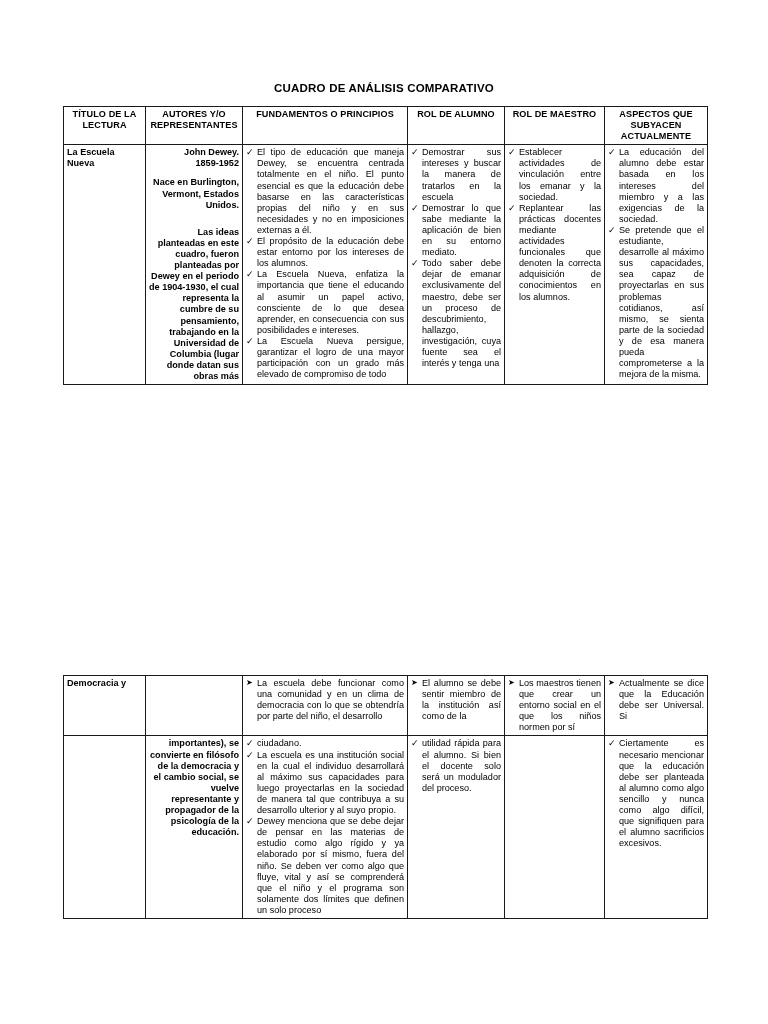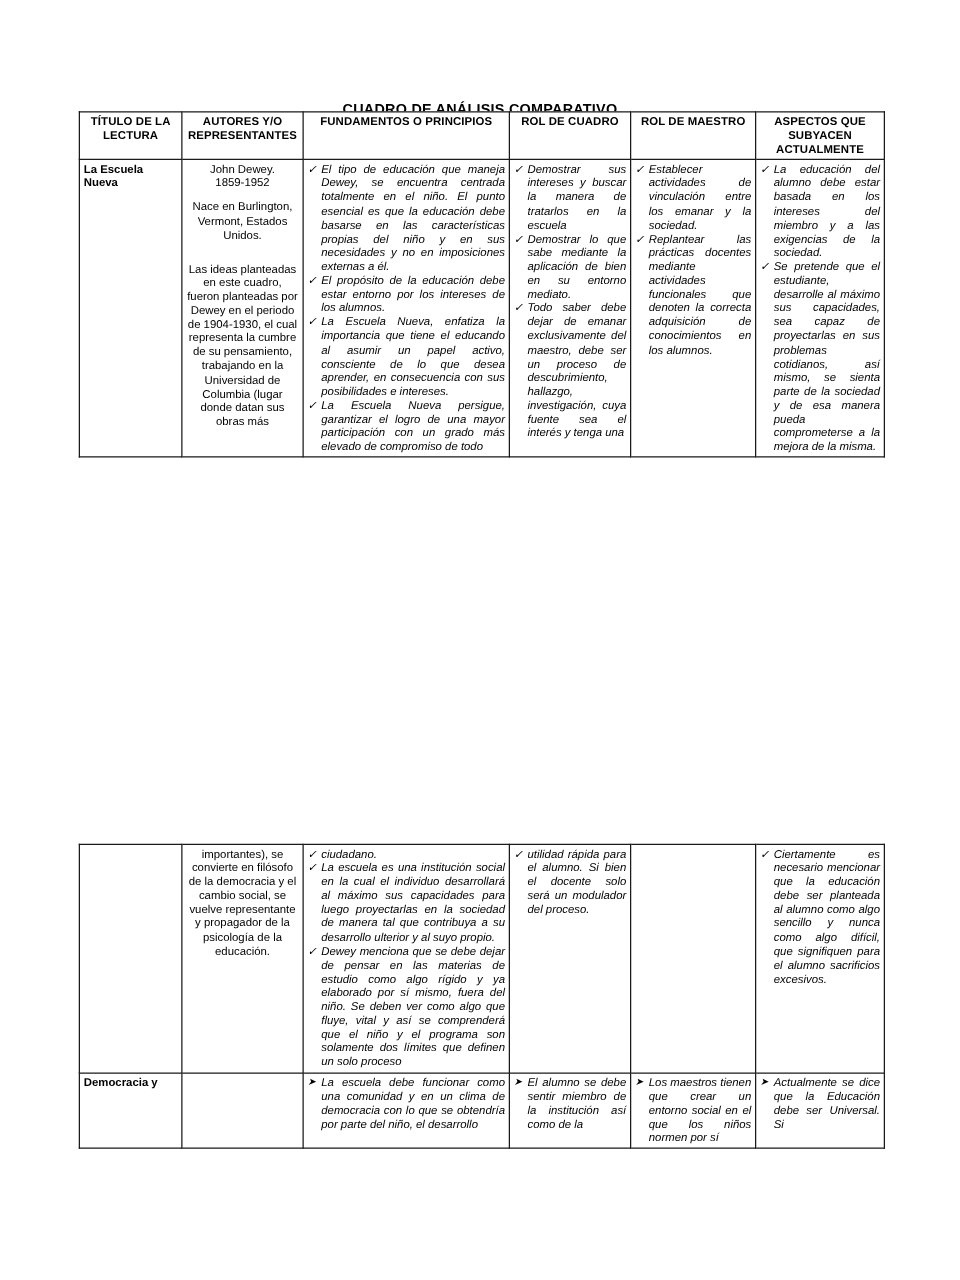--- a/index.html
+++ b/index.html
@@ -31,21 +31,21 @@
     letter-spacing: 0.2px;
   }
   table.cuadro {
     position: absolute;
     border-collapse: collapse;
     table-layout: fixed;
     width: 644px;
     left: 63px;
     background: #fff;
   }
-  table.t1 { top: 89px; }
+  table.t1 { top: 106px; }
   table.t2 { top: 675px; }
   table.cuadro td, table.cuadro th {
     border: 1px solid #1a1a1a;
     vertical-align: top;
     padding: 2px 3px 2px 3px;
     font-size: 9.1px;
     line-height: 1.22;
   }
   th.hd {
     text-align: center;
@@ -58,22 +58,22 @@
   }
   
   col.c1 { width: 82px; }
   col.c2 { width: 97px; }
   col.c3 { width: 165px; }
   col.c4 { width: 97px; }
   col.c5 { width: 100px; }
   col.c6 { width: 103px; }
 
   td.centercol {
-    text-align: center;
-    font-weight: normal;
+    text-align: right;
+    font-weight: bold;
     font-size: 9.2px;
     line-height: 1.45;
     padding-top: 3px;
   }
   td.titlecol {
     vertical-align: middle;
     font-weight: bold;
     font-size: 9.4px;
     line-height: 1.35;
   }
@@ -83,21 +83,20 @@
     margin: 0;
     padding: 0;
   }
   ul.bullets > li {
     position: relative;
     padding-left: 11px;
     margin: 0 0 0 0;
     text-align: justify;
     text-justify: inter-word;
     line-height: 1.22;
-    font-style: italic;
   }
   ul.bullets > li::before {
     position: absolute;
     left: 0;
     top: 0;
     font-size: 9px;
   }
   ul.check > li::before { content: "\2713"; }
   ul.arrow > li::before { content: "\27A4"; font-size: 8px; }
   li.nomark { padding-left: 0; }
@@ -119,21 +118,21 @@
         <col class="c3">
         <col class="c4">
         <col class="c5">
         <col class="c6">
     </colgroup>
     <thead>
       <tr>
         <th class="hd">TÍTULO DE LA LECTURA</th>
         <th class="hd">AUTORES Y/O REPRESENTANTES</th>
         <th class="hd">FUNDAMENTOS O PRINCIPIOS</th>
-        <th class="hd">ROL DE CUADRO</th>
+        <th class="hd">ROL DE ALUMNO</th>
         <th class="hd">ROL DE MAESTRO</th>
         <th class="hd">ASPECTOS QUE SUBYACEN ACTUALMENTE</th>
       </tr>
     </thead>
     <tbody>
       <tr>
         <td class="titlecol">La Escuela Nueva</td>
         <td class="centercol">
           <div>John Dewey.</div>
           <div>1859-1952</div>
@@ -178,20 +177,44 @@
     <colgroup>
       <col class="c1">
         <col class="c2">
         <col class="c3">
         <col class="c4">
         <col class="c5">
         <col class="c6">
     </colgroup>
     <tbody>
       <tr>
+        <td class="titlecol">Democracia y</td>
+        <td class="centercol"></td>
+        <td>
+          <ul class="bullets arrow">
+            <li>La escuela debe funcionar como una comunidad y en un clima de democracia con lo que se obtendría por parte del niño, el desarrollo</li>
+          </ul>
+        </td>
+        <td>
+          <ul class="bullets arrow">
+            <li>El alumno se debe sentir miembro de la institución así como de la</li>
+          </ul>
+        </td>
+        <td>
+          <ul class="bullets arrow">
+            <li>Los maestros tienen que crear un entorno social en el que los niños normen por sí</li>
+          </ul>
+        </td>
+        <td>
+          <ul class="bullets arrow">
+            <li>Actualmente se dice que la Educación debe ser Universal. Si</li>
+          </ul>
+        </td>
+      </tr>
+      <tr>
         <td class="titlecol"></td>
         <td class="centercol">importantes), se convierte en filósofo de la democracia y el cambio social, se vuelve representante y propagador de la psicología de la educación.</td>
         <td>
           <ul class="bullets check">
             <li class="nomark">ciudadano.</li>
             <li>La escuela es una institución social en la cual el individuo desarrollará al máximo sus capacidades para luego proyectarlas en la sociedad de manera tal que contribuya a su desarrollo ulterior y al suyo propio.</li>
             <li>Dewey menciona que se debe dejar de pensar en las materias de estudio como algo rígido y ya elaborado por sí mismo, fuera del niño. Se deben ver como algo que fluye, vital y así se comprenderá que el niño y el programa son solamente dos límites que definen un solo proceso</li>
           </ul>
         </td>
         <td>
@@ -199,40 +222,16 @@
             <li class="nomark">utilidad rápida para el alumno. Si bien el docente solo será un modulador del proceso.</li>
           </ul>
         </td>
         <td></td>
         <td>
           <ul class="bullets check">
             <li>Ciertamente es necesario mencionar que la educación debe ser planteada al alumno como algo sencillo y nunca como algo difícil, que signifiquen para el alumno sacrificios excesivos.</li>
           </ul>
         </td>
       </tr>
-      <tr>
-        <td class="titlecol">Democracia y</td>
-        <td class="centercol"></td>
-        <td>
-          <ul class="bullets arrow">
-            <li>La escuela debe funcionar como una comunidad y en un clima de democracia con lo que se obtendría por parte del niño, el desarrollo</li>
-          </ul>
-        </td>
-        <td>
-          <ul class="bullets arrow">
-            <li>El alumno se debe sentir miembro de la institución así como de la</li>
-          </ul>
-        </td>
-        <td>
-          <ul class="bullets arrow">
-            <li>Los maestros tienen que crear un entorno social en el que los niños normen por sí</li>
-          </ul>
-        </td>
-        <td>
-          <ul class="bullets arrow">
-            <li>Actualmente se dice que la Educación debe ser Universal. Si</li>
-          </ul>
-        </td>
-      </tr>
     </tbody>
   </table>
 
 </div>
 
 </body></html>

